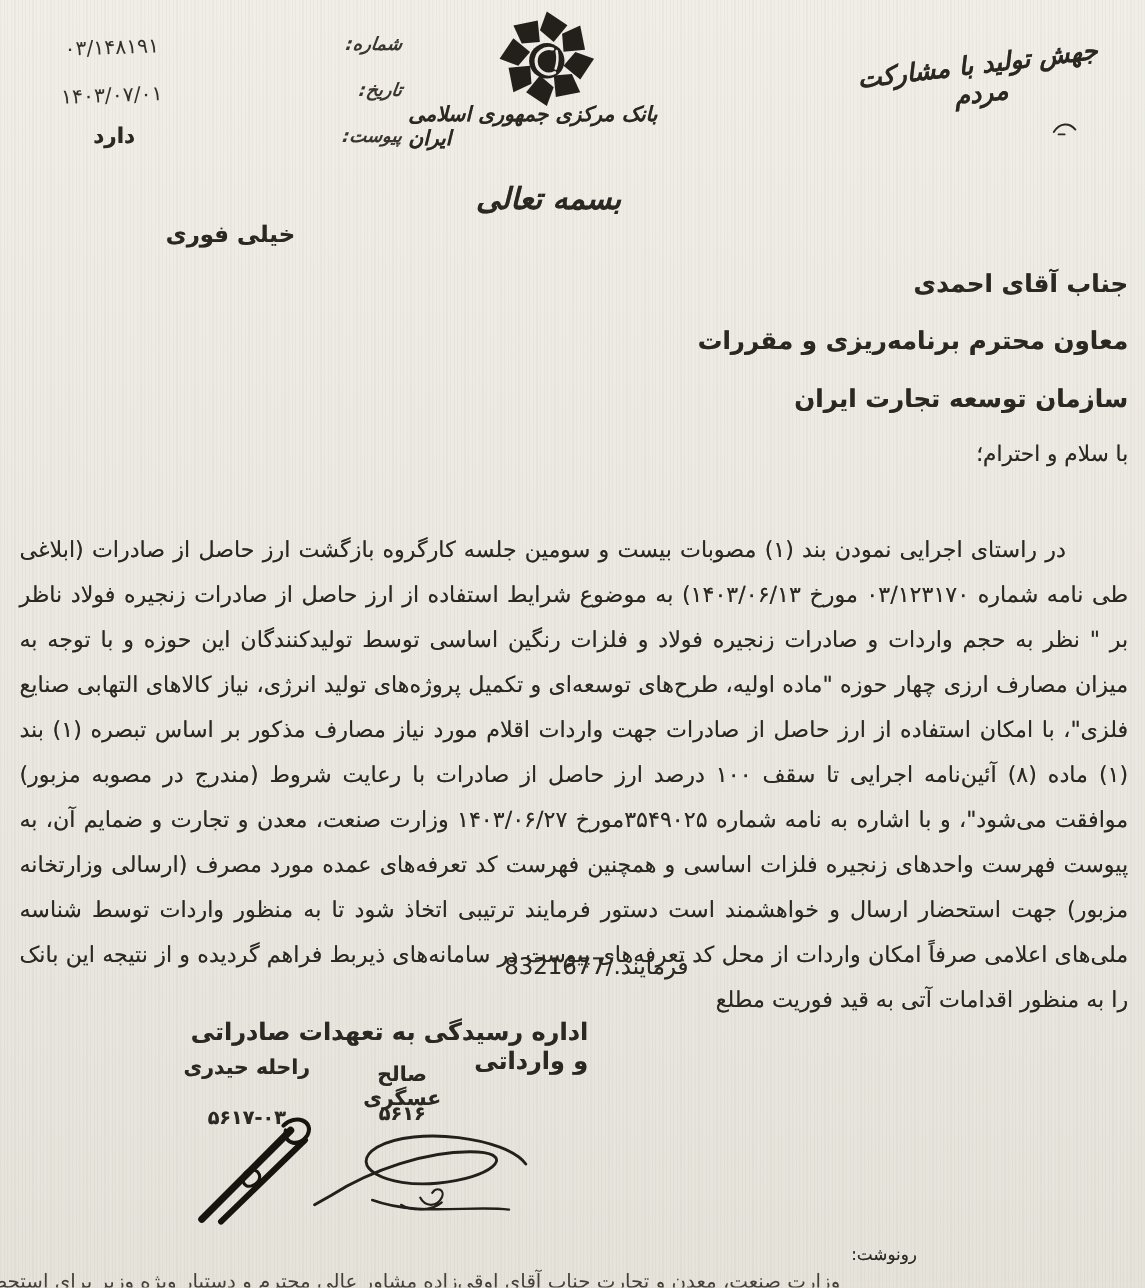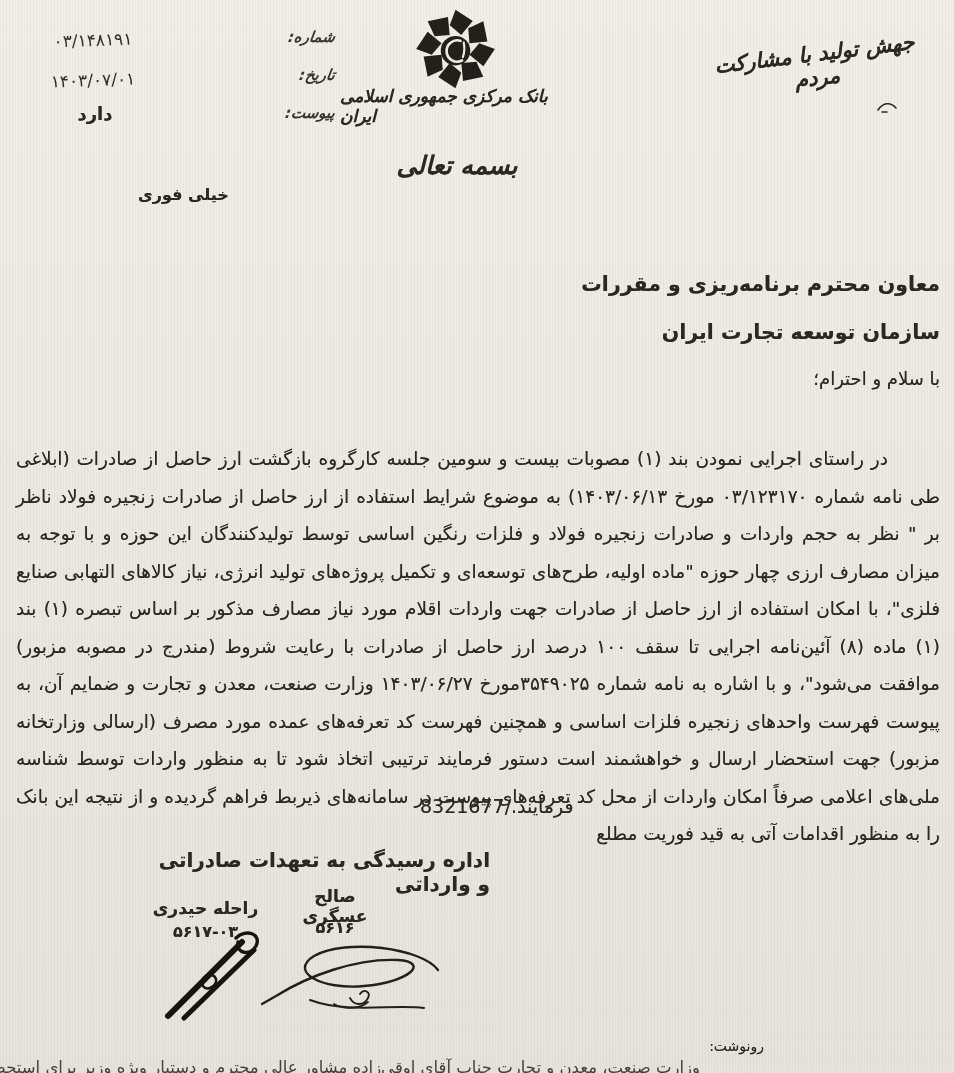--- a/index.html
+++ b/index.html
@@ -80,35 +80,36 @@
 
   <div class="abs ref-label" style="top:28px;left:287px;width:48px;text-align:right;">شماره:</div>
   <div class="abs hand ref-value" style="top:30px;left:28px;width:130px;text-align:center;transform:rotate(-2deg);">۰۳/۱۴۸۱۹۱</div>
 
   <div class="abs ref-label" style="top:66px;left:289px;width:46px;text-align:right;">تاریخ:</div>
   <div class="abs hand ref-value" style="top:70px;left:28px;width:130px;text-align:center;transform:rotate(-2deg);">۱۴۰۳/۰۷/۰۱</div>
 
   <div class="abs ref-label" style="top:104px;left:285px;width:50px;text-align:right;">پیوست:</div>
   <div class="abs ref-value bold ink" style="top:103px;left:60px;width:70px;text-align:center;font-size:18px;">دارد</div>
 
-  <div class="abs bold ink" style="top:185px;left:138px;font-size:16px;">خیلی فوری</div>
+  <div class="abs bold ink" style="top:185px;left:138px;font-size:19px;">خیلی فوری</div>
 
+  <div class="abs recipient-line ink" style="top:224px;right:14px;">جناب آقای احمدی</div>
   <div class="abs recipient-line ink" style="top:320px;right:14px;">سازمان توسعه تجارت ایران</div>
   <div class="abs recipient-line ink" style="top:272px;right:14px;">معاون محترم برنامه‌ریزی و مقررات</div>
   <div class="abs salutation ink" style="top:368px;right:14px;">با سلام و احترام؛</div>
 
   <div class="abs body-par ink" style="top:416px;right:14px;left:16px;">در راستای اجرایی نمودن بند (۱) مصوبات بیست و سومین جلسه کارگروه بازگشت ارز حاصل از صادرات (ابلاغی طی نامه شماره ۰۳/۱۲۳۱۷۰ مورخ ۱۴۰۳/۰۶/۱۳) به موضوع شرایط استفاده از ارز حاصل از صادرات زنجیره فولاد ناظر بر " نظر به حجم واردات و صادرات زنجیره فولاد و فلزات رنگین اساسی توسط تولیدکنندگان این حوزه و با توجه به میزان مصارف ارزی چهار حوزه "ماده اولیه، طرح‌های توسعه‌ای و تکمیل پروژه‌های تولید انرژی، نیاز کالاهای التهابی صنایع فلزی"، با امکان استفاده از ارز حاصل از صادرات جهت واردات اقلام مورد نیاز مصارف مذکور بر اساس تبصره (۱) بند (۱) ماده (۸) آئین‌نامه اجرایی تا سقف ۱۰۰ درصد ارز حاصل از صادرات با رعایت شروط (مندرج در مصوبه مزبور) موافقت می‌شود"، و با اشاره به نامه شماره ۳۵۴۹۰۲۵مورخ ۱۴۰۳/۰۶/۲۷ وزارت صنعت، معدن و تجارت و ضمایم آن، به پیوست فهرست واحدهای زنجیره فلزات اساسی و همچنین فهرست کد تعرفه‌های عمده مورد مصرف (ارسالی وزارتخانه مزبور) جهت استحضار ارسال و خواهشمند است دستور فرمایند ترتیبی اتخاذ شود تا به منظور واردات توسط شناسه ملی‌های اعلامی صرفاً امکان واردات از محل کد تعرفه‌های پیوست در سامانه‌های ذیربط فراهم گردیده و از نتیجه این بانک را به منظور اقدامات آتی به قید فوریت مطلع</div>
   <div class="abs closing ink" style="top:795px;left:420px;">فرمایند./8321677</div>
 
   <div class="abs sig-title ink" style="top:848px;left:150px;width:340px;">اداره رسیدگی به تعهدات صادراتی و وارداتی</div>
 
   <div class="abs sig-name ink" style="top:886px;left:280px;width:110px;">صالح عسگری</div>
   <div class="abs sig-ext ink" style="top:918px;left:280px;width:110px;">۵۶۱۶</div>
 
-  <div class="abs sig-name ink" style="top:898px;left:148px;width:115px;">راحله حیدری</div>
+  <div class="abs sig-name ink" style="top:880px;left:148px;width:115px;">راحله حیدری</div>
   <div class="abs sig-ext ink" style="top:922px;left:148px;width:115px;">۵۶۱۷-۰۳</div>
 
   <div class="abs" style="top:928px;left:150px;">
     <svg width="130" height="95" viewBox="0 0 130 95">
       <g stroke="#17140f" fill="none" stroke-linecap="round">
         <path d="M18 88 L92 14" stroke-width="6"></path>
         <path d="M34 90 L104 22" stroke-width="5"></path>
         <path d="M86 10 C96 0 112 6 106 18 C100 28 86 26 88 14" stroke-width="3.4"></path>
         <path d="M56 48 c10 -5 15 8 4 12 c-8 3 -11 -8 -4 -12" stroke-width="2.6"></path>
       </g>

